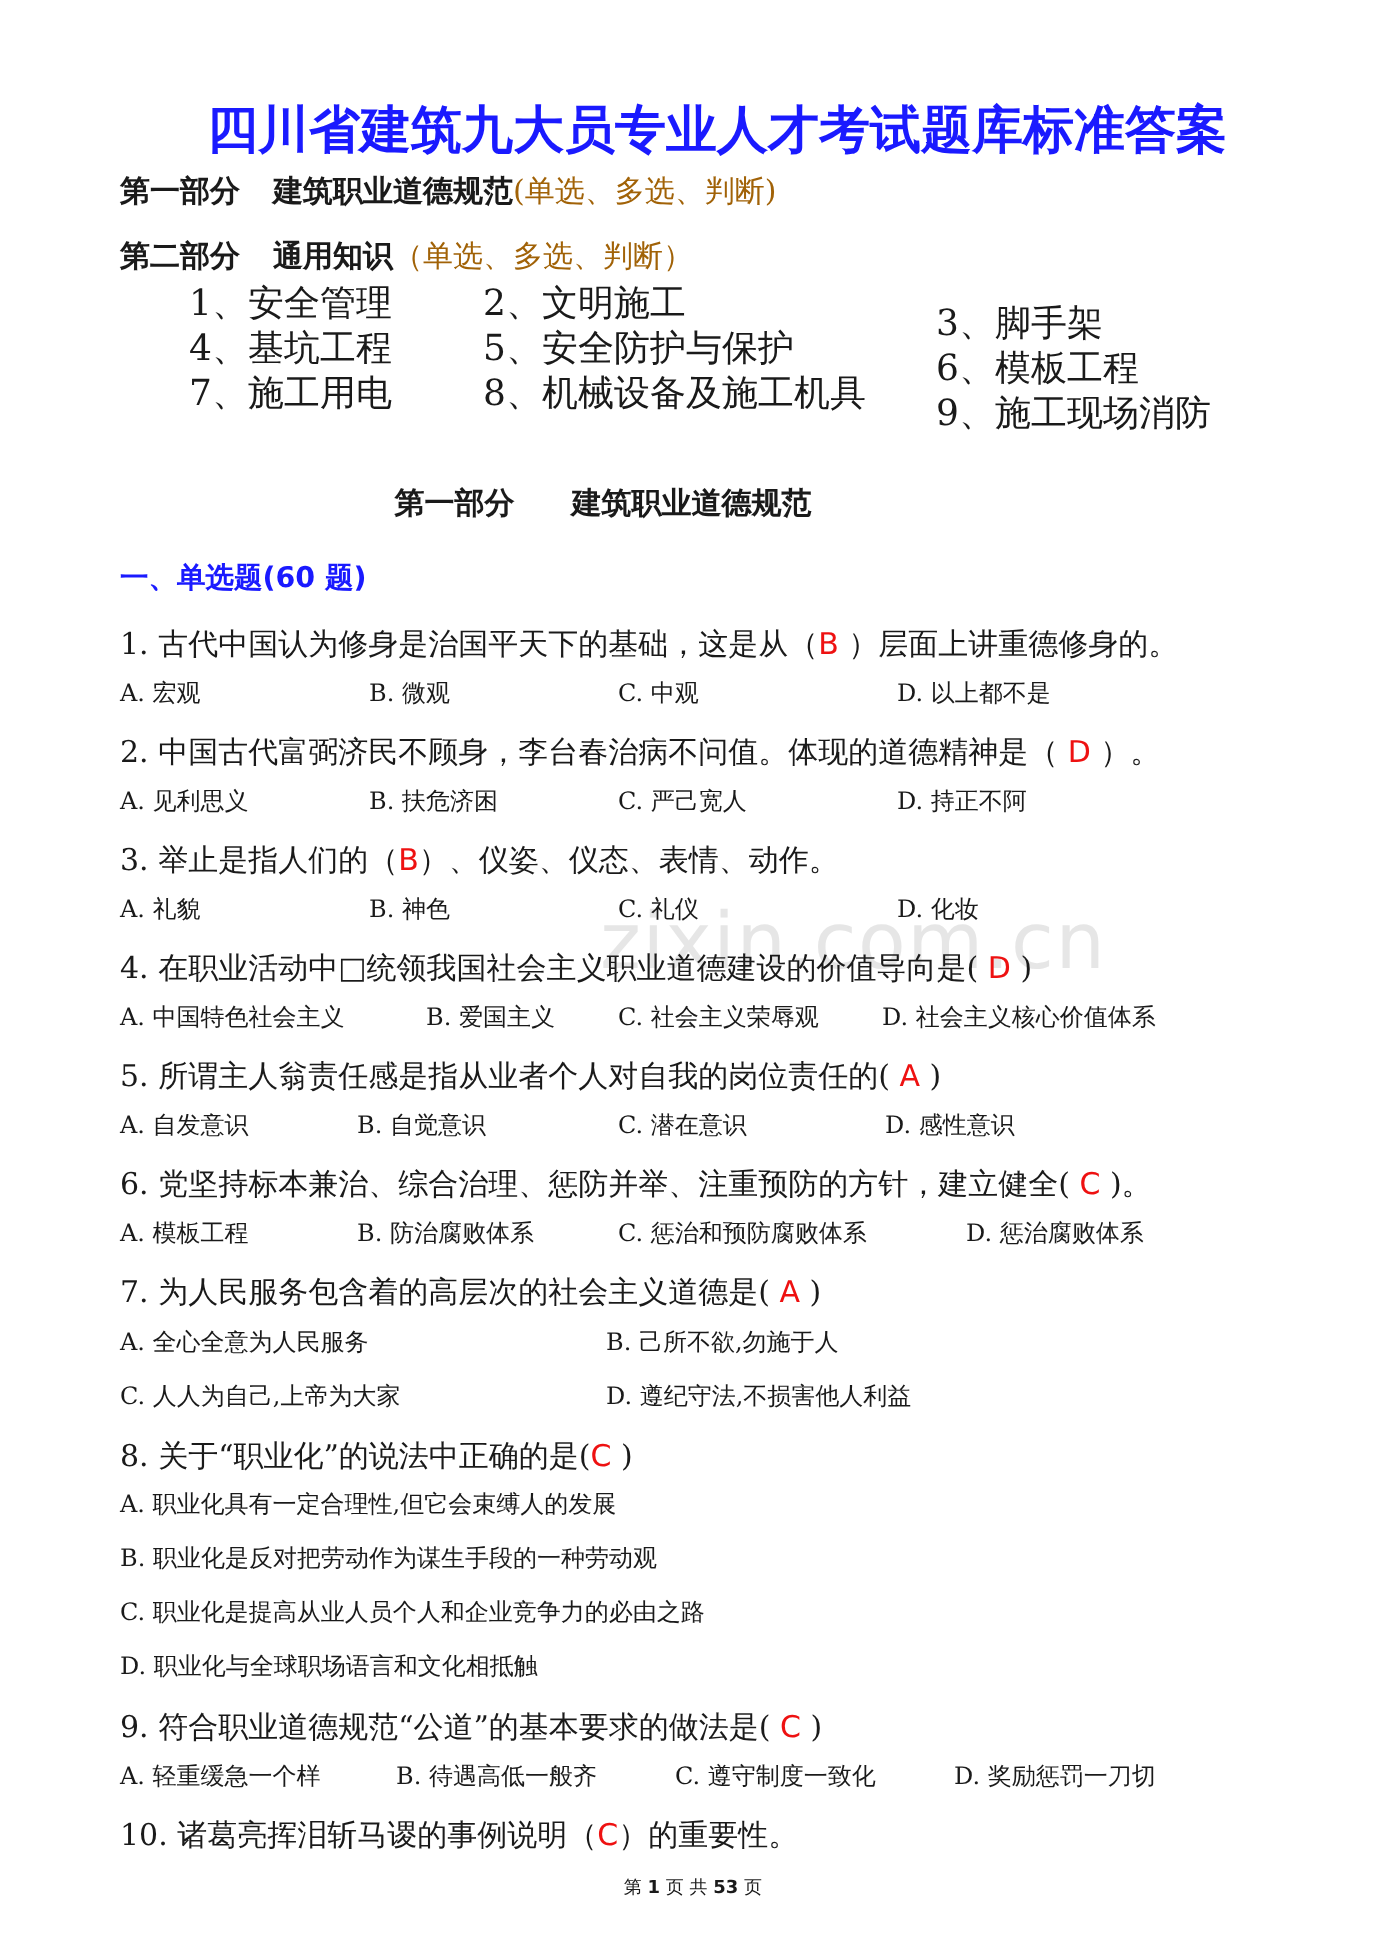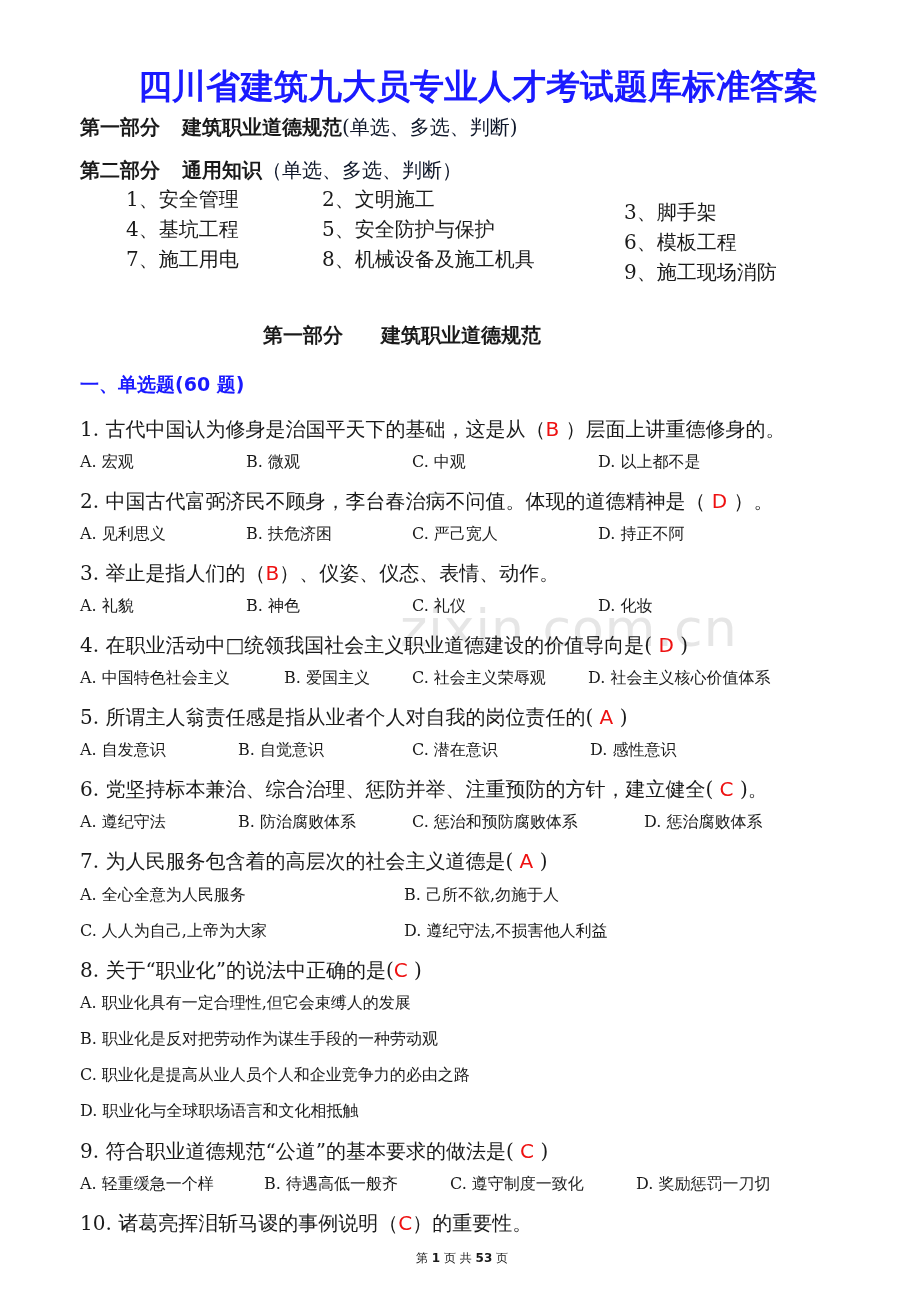--- a/index.html
+++ b/index.html
@@ -12,23 +12,23 @@
     position: absolute; left: 0; width: 920px; top: 64px;
     text-align: center; font-family: "DejaVu Sans", "Liberation Sans", sans-serif;
     font-weight: bold; font-size: 34px; color: #1a1aff; letter-spacing: 0px;
     padding-left: 36px; box-sizing: border-box;
   }
   .part-line {
     position: absolute; left: 80px; font-size: 20px; white-space: nowrap;
   }
   .part-line .bold { font-family: "DejaVu Sans", "Liberation Sans", sans-serif; font-weight: bold; }
   .part-line .sp { display: inline-block; width: 22px; }
-  .part-line .light { color: #0f172a; }
+  .part-line .light { color: #a16207; }
   .topic-grid { position: absolute; left: 126px; top: 186px; width: 720px; }
-  .topic-row { height: 30px; position: relative; font-size: 20px; }
+  .topic-row { height: 30px; position: relative; font-size: 24px; }
   .topic { position: absolute; top: 0; white-space: nowrap; }
   .topic.c1 { left: 0; } .topic.c2 { left: 196px; } .topic.c3 { left: 498px; margin-top: 13px; }
   .section-title {
     position: absolute; left: 0; width: 768px; top: 322px; text-align: center;
     font-family: "DejaVu Sans", "Liberation Sans", sans-serif; font-weight: bold; font-size: 20px;
     padding-left: 36px; box-sizing: border-box;
   }
   .section-title .gap { display: inline-block; width: 38px; }
   .subsection {
     position: absolute; left: 80px; top: 372px; font-family: "DejaVu Sans", "Liberation Sans", sans-serif;
@@ -122,21 +122,21 @@
 <div class="qa" style="top:704px;"><span>5.  所谓主人翁责任感是指从业者个人对自我的岗位责任的( </span><span class="ans">A</span><span> )</span></div>
 <div class="opts" style="top:740px;">
   <span class="opt" style="left:0">A.  自发意识</span>
   <span class="opt" style="left:158px">B.  自觉意识</span>
   <span class="opt" style="left:332px">C.  潜在意识</span>
   <span class="opt" style="left:510px">D.  感性意识</span>
 </div>
 
 <div class="qa" style="top:776px;"><span>6.  党坚持标本兼治、综合治理、惩防并举、注重预防的方针，建立健全( </span><span class="ans">C</span><span> )。</span></div>
 <div class="opts" style="top:812px;">
-  <span class="opt" style="left:0">A.  遵纪守法</span>
+  <span class="opt" style="left:0">A.  模板工程</span>
   <span class="opt" style="left:158px">B.  防治腐败体系</span>
   <span class="opt" style="left:332px">C.  惩治和预防腐败体系</span>
   <span class="opt" style="left:564px">D.  惩治腐败体系</span>
 </div>
 
 <div class="qa" style="top:848px;"><span>7.  为人民服务包含着的高层次的社会主义道德是( </span><span class="ans">A</span><span> )</span></div>
 <div class="opts" style="top:885px;">
   <span class="opt" style="left:0">A.  全心全意为人民服务</span>
   <span class="opt" style="left:324px">B.  己所不欲,勿施于人</span>
 </div>

